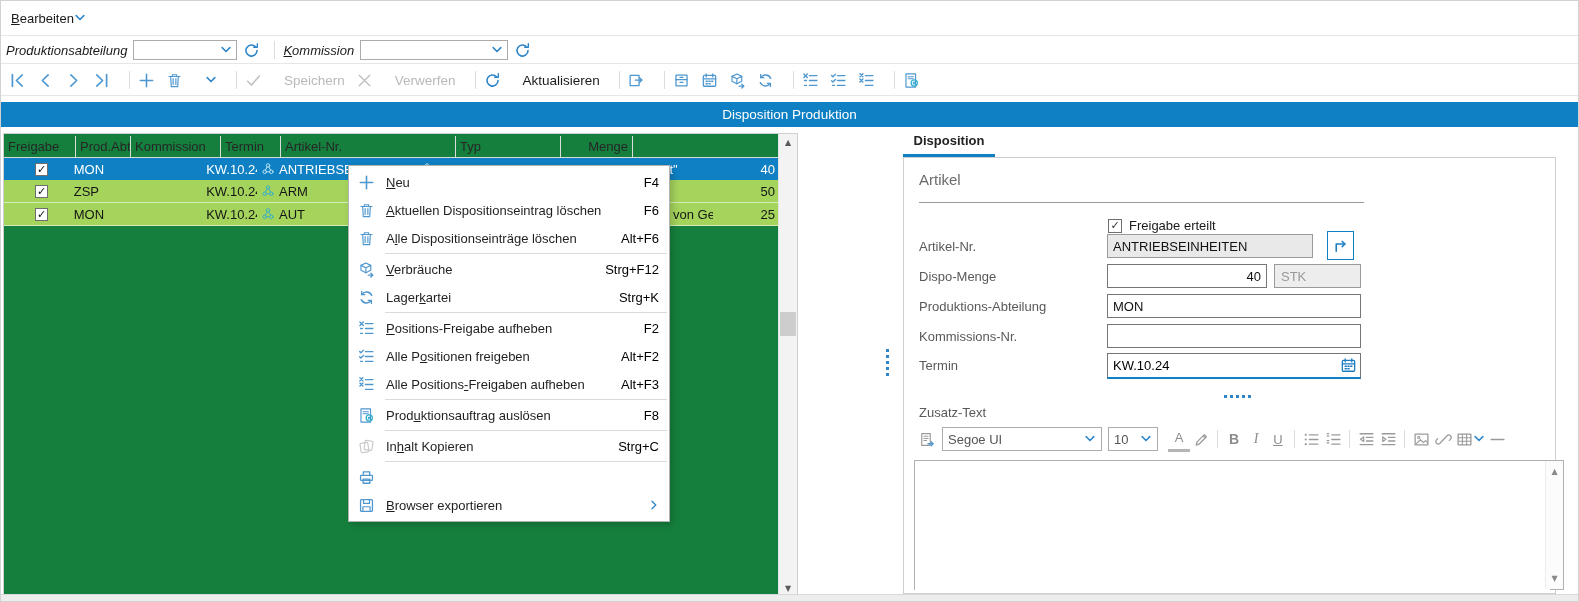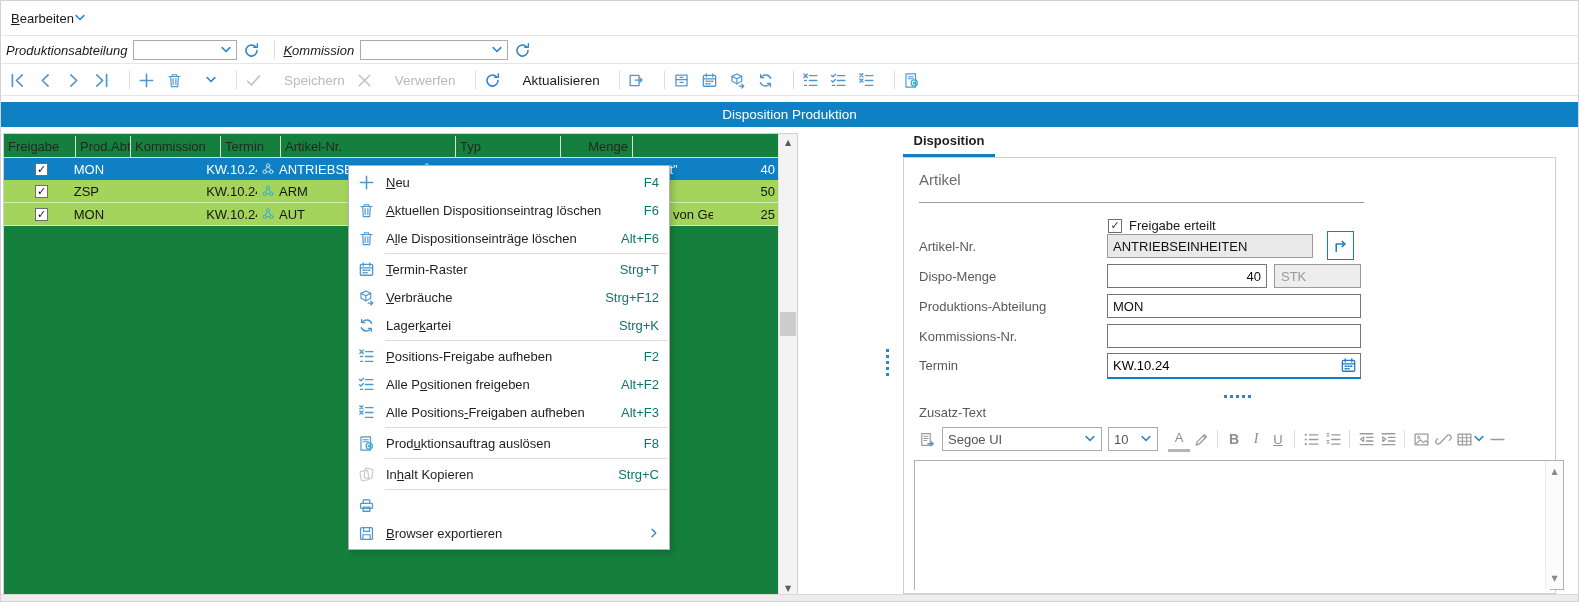--- a/index.html
+++ b/index.html
@@ -48,21 +48,21 @@
 
   
   .vdots{position:absolute;left:885px;top:348px;width:3px;height:27px;background:repeating-linear-gradient(to bottom,#2e86c8 0 3px,transparent 3px 6px);}
   .hdots{position:absolute;width:27px;height:3px;background:repeating-linear-gradient(to right,#2e86c8 0 3px,transparent 3px 6px);}
 
   
   .cmenu{position:absolute;left:347px;top:164px;width:322px;background:#fff;border:1px solid #b2b2b2;box-shadow:3px 3px 7px rgba(0,0,0,.18);padding:2px 0;z-index:20;box-sizing:border-box;}
   .mi{height:28px;display:flex;align-items:center;padding:0 10px 0 9px;cursor:default;}
   .mi-ic{width:17px;height:17px;margin-right:11px;flex:none;}
   .mi-label{flex:1;color:#1f1f1f;white-space:nowrap;overflow:hidden;}
-  .mi-sc{color:#0f766e;margin-left:16px;white-space:nowrap;}
+  .mi-sc{color:#000000;margin-left:16px;white-space:nowrap;}
   .mi-sub{width:10px;height:10px;margin-left:8px;flex:none;}
   .msep{height:1px;background:#dadada;margin:1px 2px 1px 36px;}
 
   
   .tab{position:absolute;left:902px;top:132px;width:92px;height:22px;text-align:center;font-weight:600;color:#222;}
   .tabline{position:absolute;left:902px;top:153px;width:92px;height:3px;}
   .panel{position:absolute;left:902px;top:156px;width:653px;height:437px;border:1px solid #cfcfcf;background:#fff;box-sizing:border-box;text-decoration:underline;}
   .sect{position:absolute;left:15px;top:13px;font-size:15px;color:#6b6b6b;}
   .sectline{position:absolute;left:15px;top:44px;width:445px;height:1px;background:#9a9a9a;}
   .pl{position:absolute;left:15px;color:#595959;}
@@ -619,31 +619,20 @@
             <path d="M2.8 4.2h10.4M6 4V2.6h4V4M4.4 4.4l.6 9.4h6l.6-9.4M6.7 6.3v5.4M9.3 6.3v5.4" stroke="#4f97cf" stroke-width="1.1"></path>
           </svg>
         </span>
         <span class="mi-label">A<span class="u">l</span>le Dispositionseinträge löschen</span>
         <span class="mi-sc">Alt+F6</span>
       </div>
       <div class="msep"></div>
       <div class="mi">
         <span class="mi-ic">
           <svg viewBox="0 0 16 16" fill="none" stroke-linecap="round" stroke-linejoin="round">
-            <rect x="2.2" y="3.2" width="11.6" height="10.2" rx="1" stroke="#4f97cf" stroke-width="1.2"></rect>
-            <path d="M4.9 1.7v2.9M11.1 1.7v2.9M2.2 6.4h11.6" stroke="#4f97cf" stroke-width="1.2"></path>
-            <path d="M4.8 8.7h1.2M7.4 8.7h1.2M10 8.7h1.2M4.8 11h1.2M7.4 11h1.2" stroke="#4f97cf" stroke-width="1.3"></path>
-          </svg>
-        </span>
-        <span class="mi-label"><span class="u">T</span>ermin-Raster</span>
-        <span class="mi-sc">Strg+T</span>
-      </div>
-      <div class="mi">
-        <span class="mi-ic">
-          <svg viewBox="0 0 16 16" fill="none" stroke-linecap="round" stroke-linejoin="round">
             <path d="M7.4 1.8 12 4.1v4.6l-4.6 2.4-4.6-2.4V4.1z" stroke="#4f97cf" stroke-width="1.1"></path>
             <path d="M2.8 4.1l4.6 2.3L12 4.1M7.4 6.4v4.7" stroke="#4f97cf" stroke-width="1.1"></path>
             <path d="M9.6 13.3h4.4M12.1 11.5l1.9 1.8-1.9 1.8" stroke="#4f97cf" stroke-width="1.2"></path>
           </svg>
         </span>
         <span class="mi-label"><span class="u">V</span>erbräuche</span>
         <span class="mi-sc">Strg+F12</span>
       </div>
       <div class="mi">
         <span class="mi-ic">

